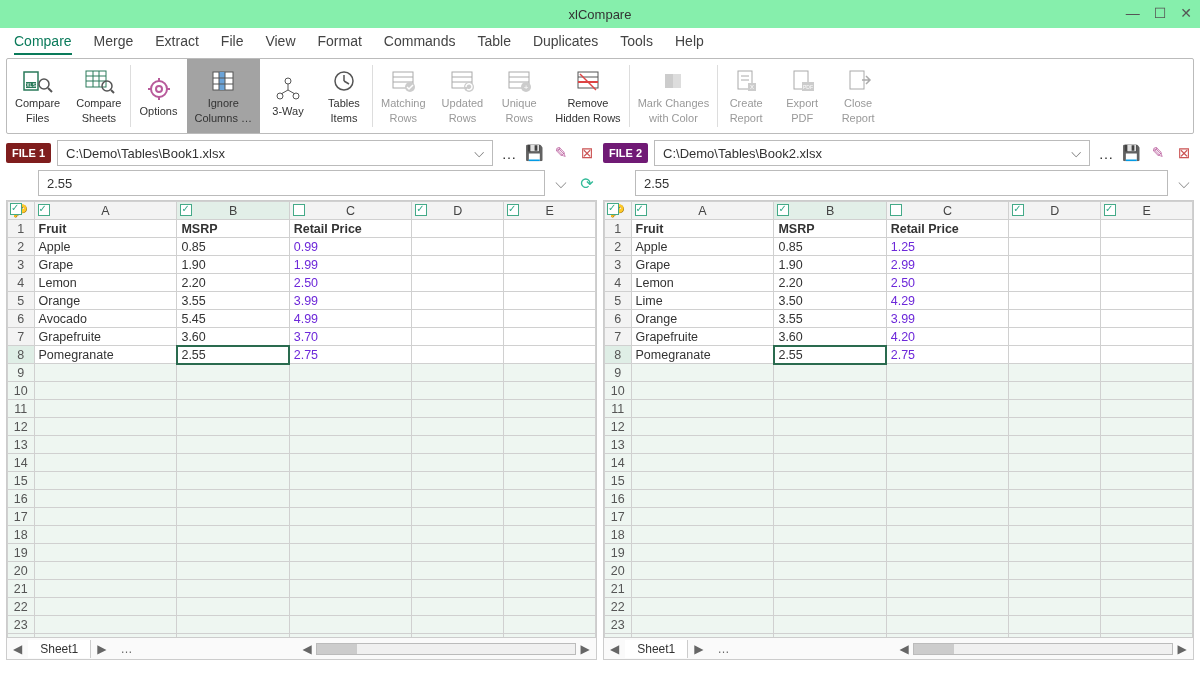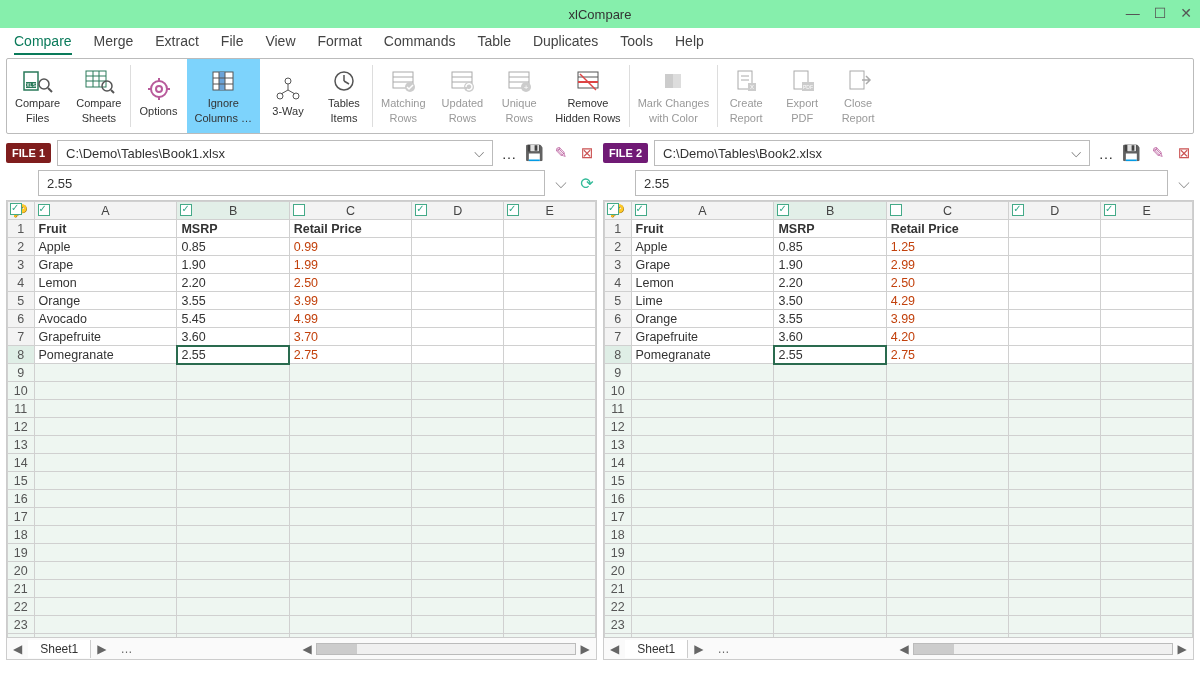--- a/index.html
+++ b/index.html
@@ -12,21 +12,21 @@
 .win-ctrls span { cursor:pointer; font-size:14px; line-height:1; }
 
 
 .menubar { height:26px; display:flex; align-items:center; padding:0 14px; gap:22px; font-size:14px; color:#444; border-bottom:1px solid transparent; }
 .menubar .item { cursor:pointer; }
 .menubar .item.active { color:#0a7a5a; border-bottom:2px solid #0a7a5a; padding-bottom:4px; margin-bottom:-6px; font-weight:500; }
 
 
 .ribbon { height:76px; border:1px solid #bbb; margin:4px 6px 0 6px; display:flex; align-items:stretch; background:#fff; border-radius:2px; }
 .rib-btn { display:flex; flex-direction:column; align-items:center; justify-content:center; padding:4px 8px; cursor:pointer; font-size:11px; color:#333; text-align:center; line-height:1.15; gap:2px; min-width:56px; }
-.rib-btn.sel { background:#7dd3fc; }
+.rib-btn.sel { background:#a3a3a3; }
 .rib-btn.disabled { color:#999; }
 .rib-sep { width:1px; background:#ddd; margin:6px 0; }
 .rib-ico { width:32px; height:28px; display:flex; align-items:center; justify-content:center; font-size:22px; }
 
 
 .filerow { display:flex; gap:6px; padding:0 6px; margin-top:6px; }
 .filepane { flex:1; display:flex; align-items:center; gap:6px; }
 .file-tag { font-size:11px; font-weight:600; color:#fff; padding:4px 6px; border-radius:2px; }
 .file-tag.g { background:#7f1d1d; }
 .file-tag.r { background:#701a75; }
@@ -46,21 +46,21 @@
 .grid-wrap { flex:1; overflow:hidden; position:relative; }
 table.sheet { border-collapse:collapse; width:100%; table-layout:fixed; }
 table.sheet th, table.sheet td { border:1px solid #d0d0d0; height:18px; font-size:12.5px; padding:0 4px; white-space:nowrap; overflow:hidden; }
 table.sheet th { background:#f3f3f3; font-weight:400; color:#444; text-align:center; }
 table.sheet th.rowh { width:26px; background:#f3f3f3; color:#555; font-size:12px; }
 .colh { position:relative; }
 .colchk { position:absolute; left:3px; top:2px; width:12px; height:12px; border:1px solid #4a8; background:#fff; display:inline-block; }
 .colchk.on::after { content:"✓"; color:#3a8; font-size:10px; position:absolute; left:0; top:-2px; }
 td.rowhc { background:#f3f3f3; text-align:center; color:#555; font-size:12px; }
 td.num { text-align:left; }
-td.gray { color:#c2410c; }
+td.gray { color:#6d28d9; }
 tr.ghost td { background:#eef6f1; }
 tr.hl td.rowhc { background:#dfeee6; }
 tr.hl td { }
 td.sel { outline:2px solid #2a6b4f; outline-offset:-1px; }
 th.colh.bhead { background:#e2efe8; }
 .key-ico { color:#d6a83a; font-size:12px; }
 
 
 .tabbar { height:22px; border-top:1px solid #ccc; display:flex; align-items:center; font-size:12px; background:#fafafa; position:relative; }
 .tabbar .nav { padding:0 6px; color:#666; cursor:pointer; }

